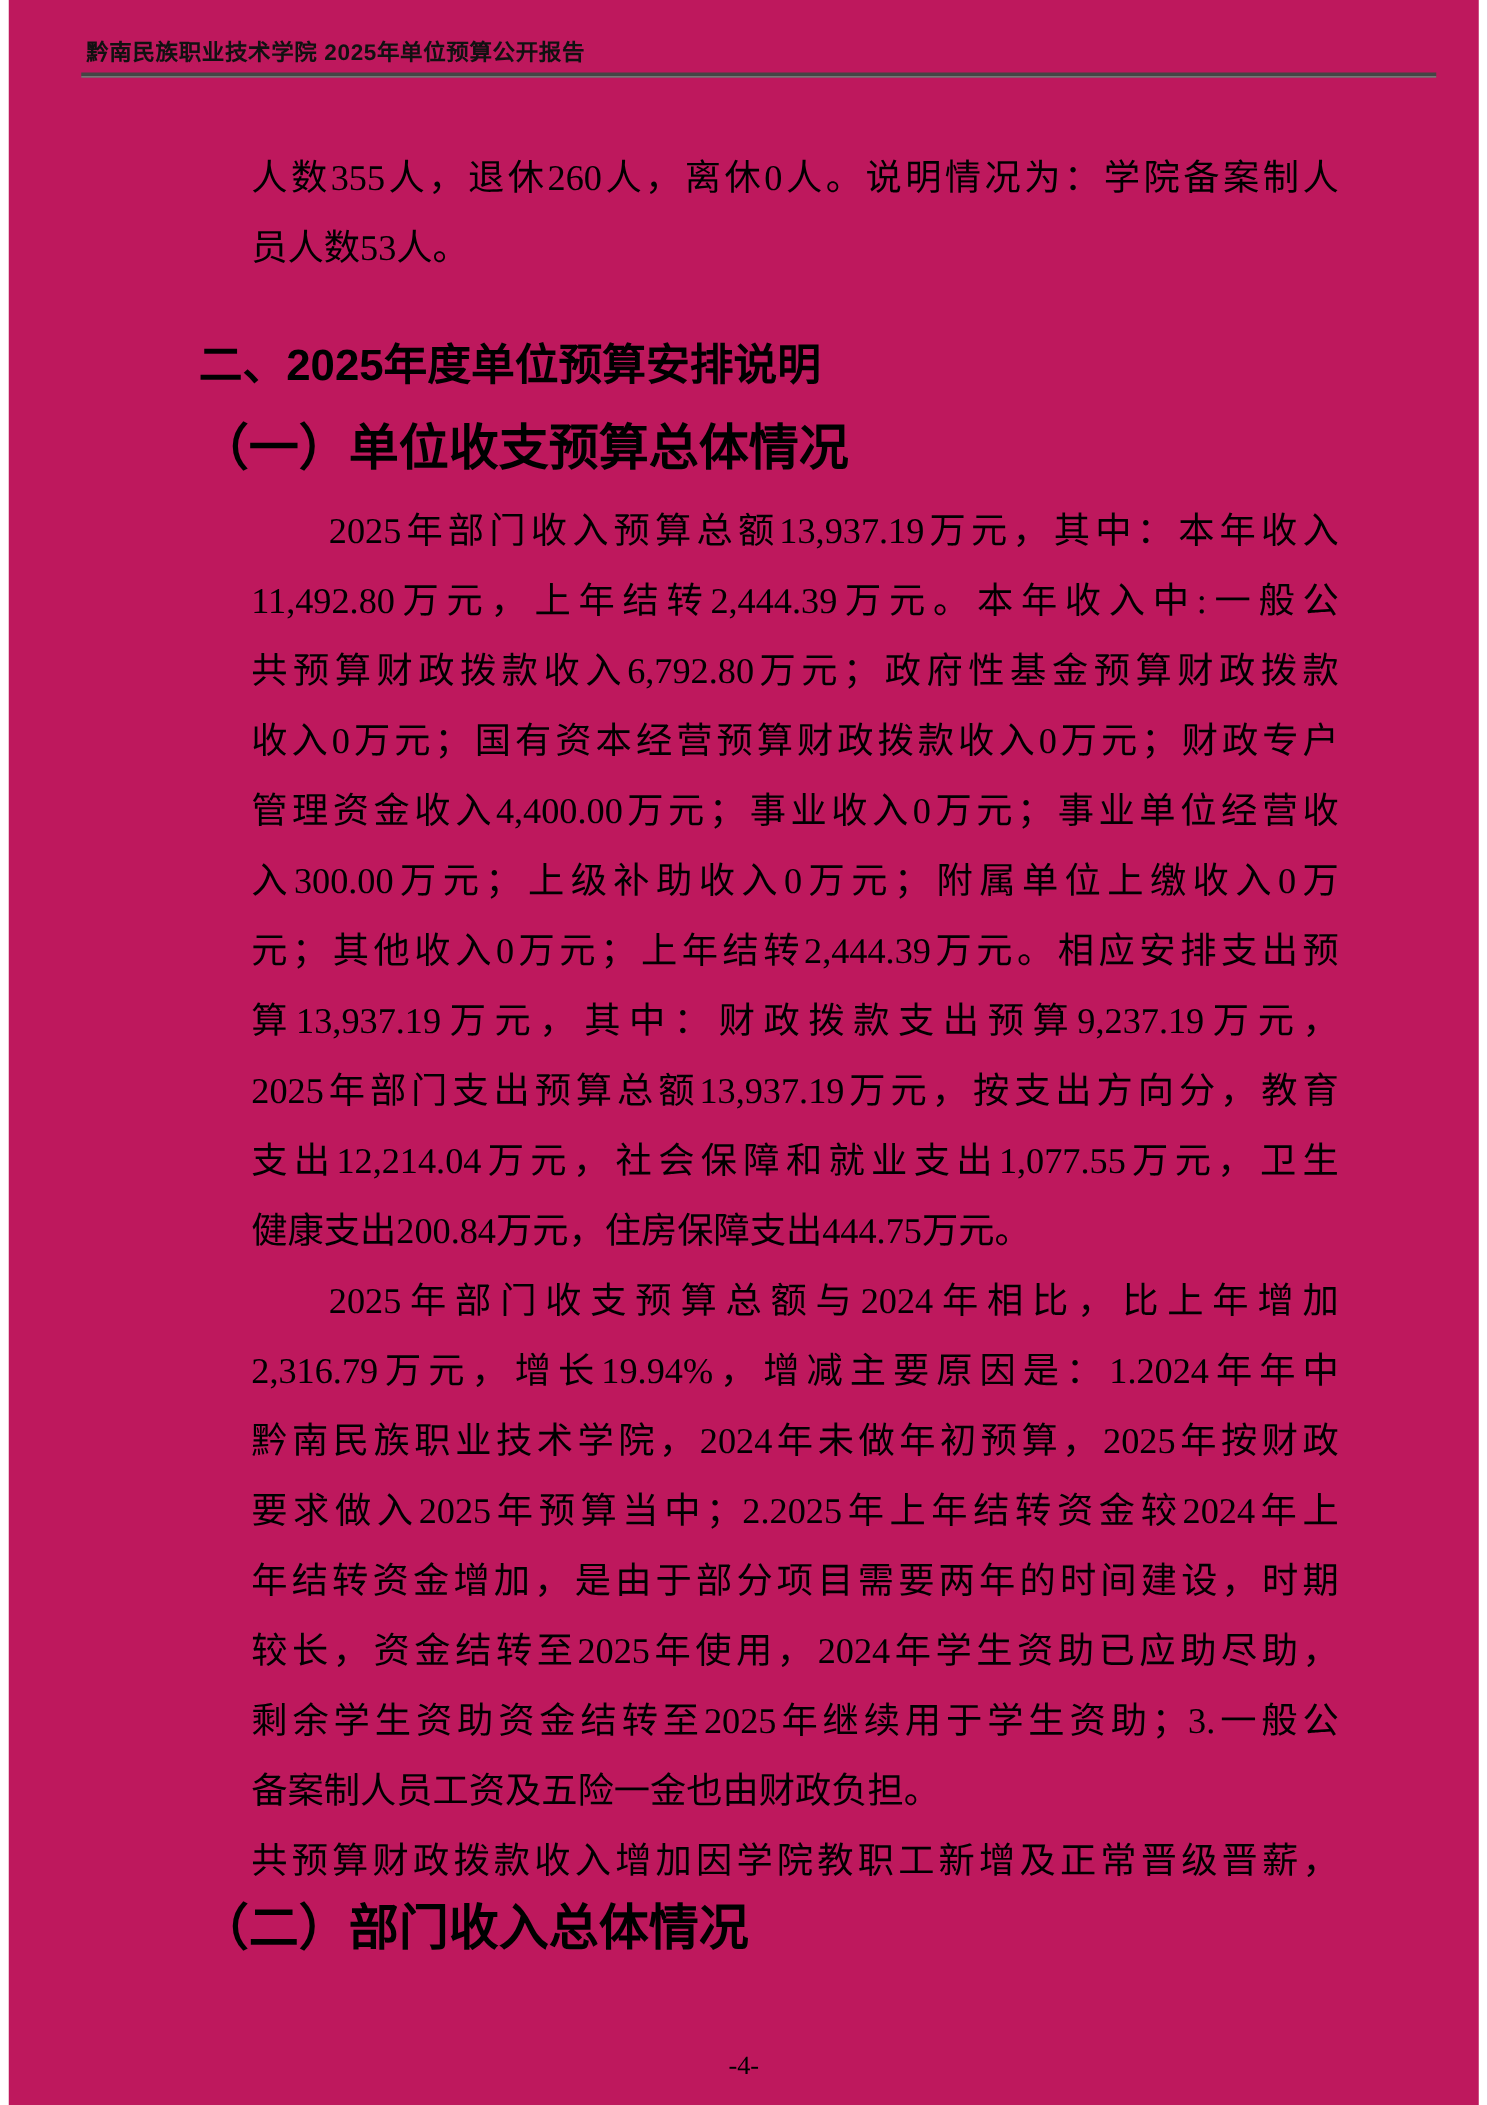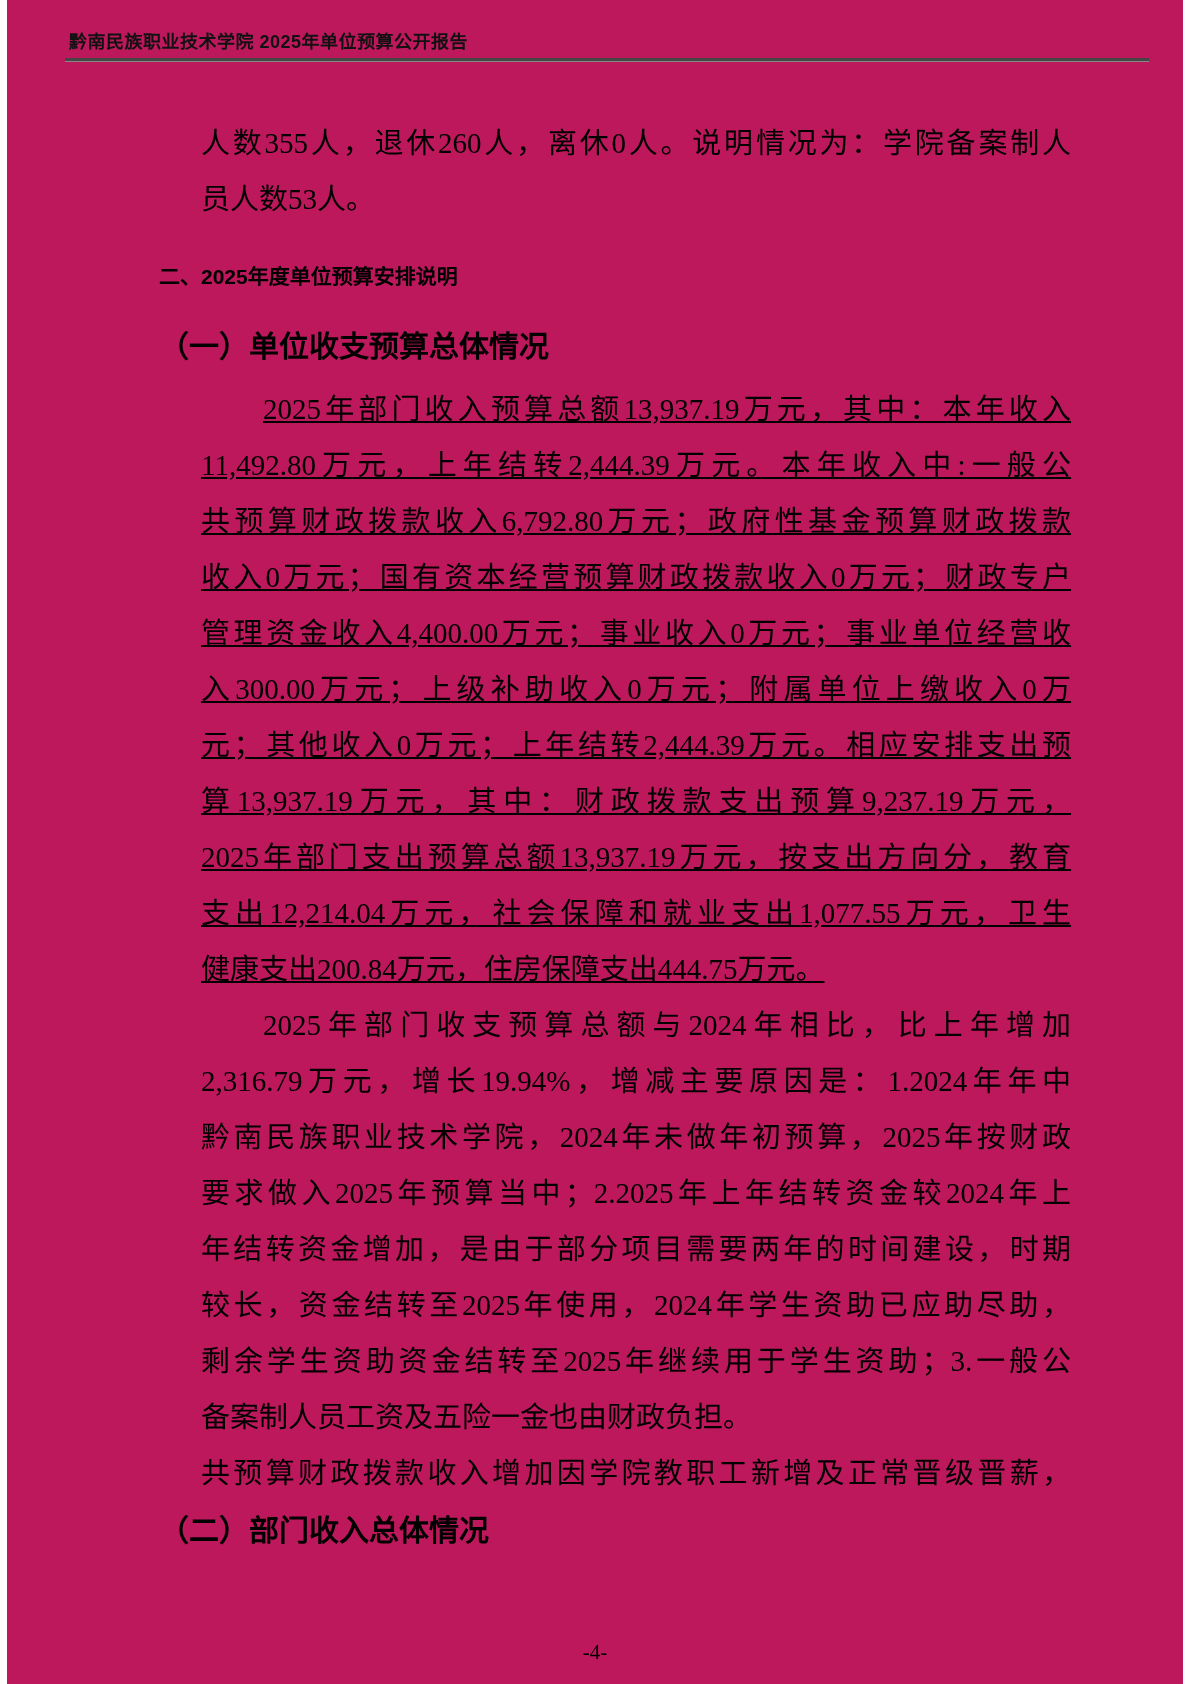--- a/index.html
+++ b/index.html
@@ -44,40 +44,40 @@
     text-align-last: justify;
     white-space: nowrap;
   }
   .tline.last {
     text-align-last: left;
   }
   .tline.indent {
     padding-left: 62px;
   }
   .section-heading {
-    margin-top: 28px;
+    margin-top: 44px;
     font-family: "Liberation Sans", sans-serif;
     font-weight: 700;
-    font-size: 21px;
+    font-size: 35px;
     line-height: 44px;
     color: #000;
   }
   .subsection-heading {
     margin-top: 26px;
-    font-family: Liberation Serif, serif;
+    font-family: Liberation Mono, monospace;
     font-weight: 700;
-    font-size: 30px;
+    font-size: 40px;
     line-height: 44px;
     color: #000;
   }
   .subsection-heading.second {
     margin-top: 8px;
   }
   .para-block { margin-top: 0; margin-left: 42px; }
-  .para-block.first-para { margin-top: 12px; text-decoration: underline; }
+  .para-block.first-para { margin-top: 12px; }
   .page-footer {
     position: absolute;
     top: 1640px;
     left: 0;
     width: 100%;
     text-align: center;
   }
   .page-number {
     font-family: "Liberation Serif", serif;
     font-size: 21px;

